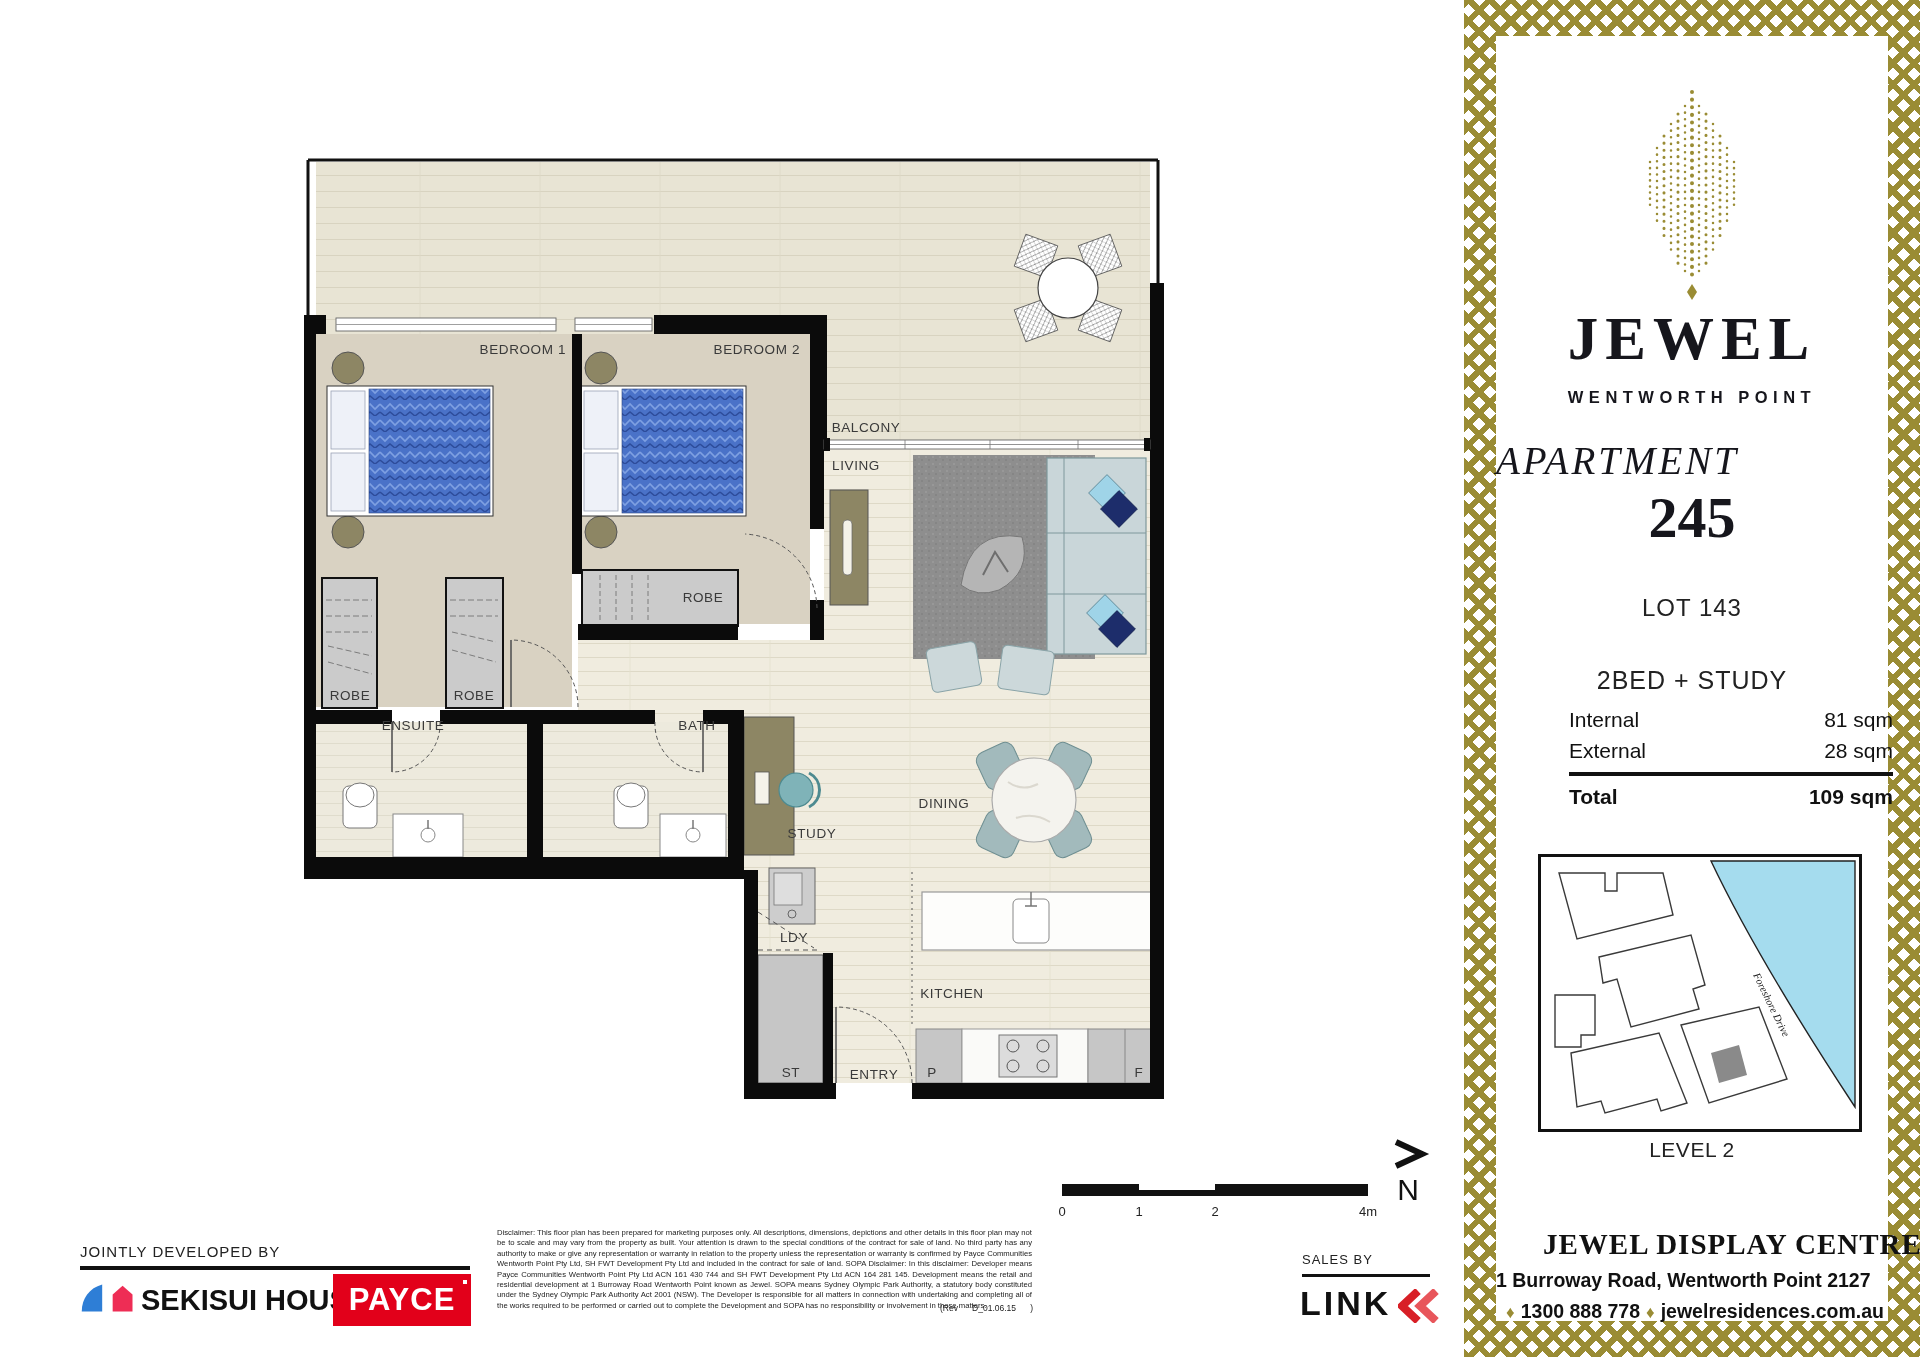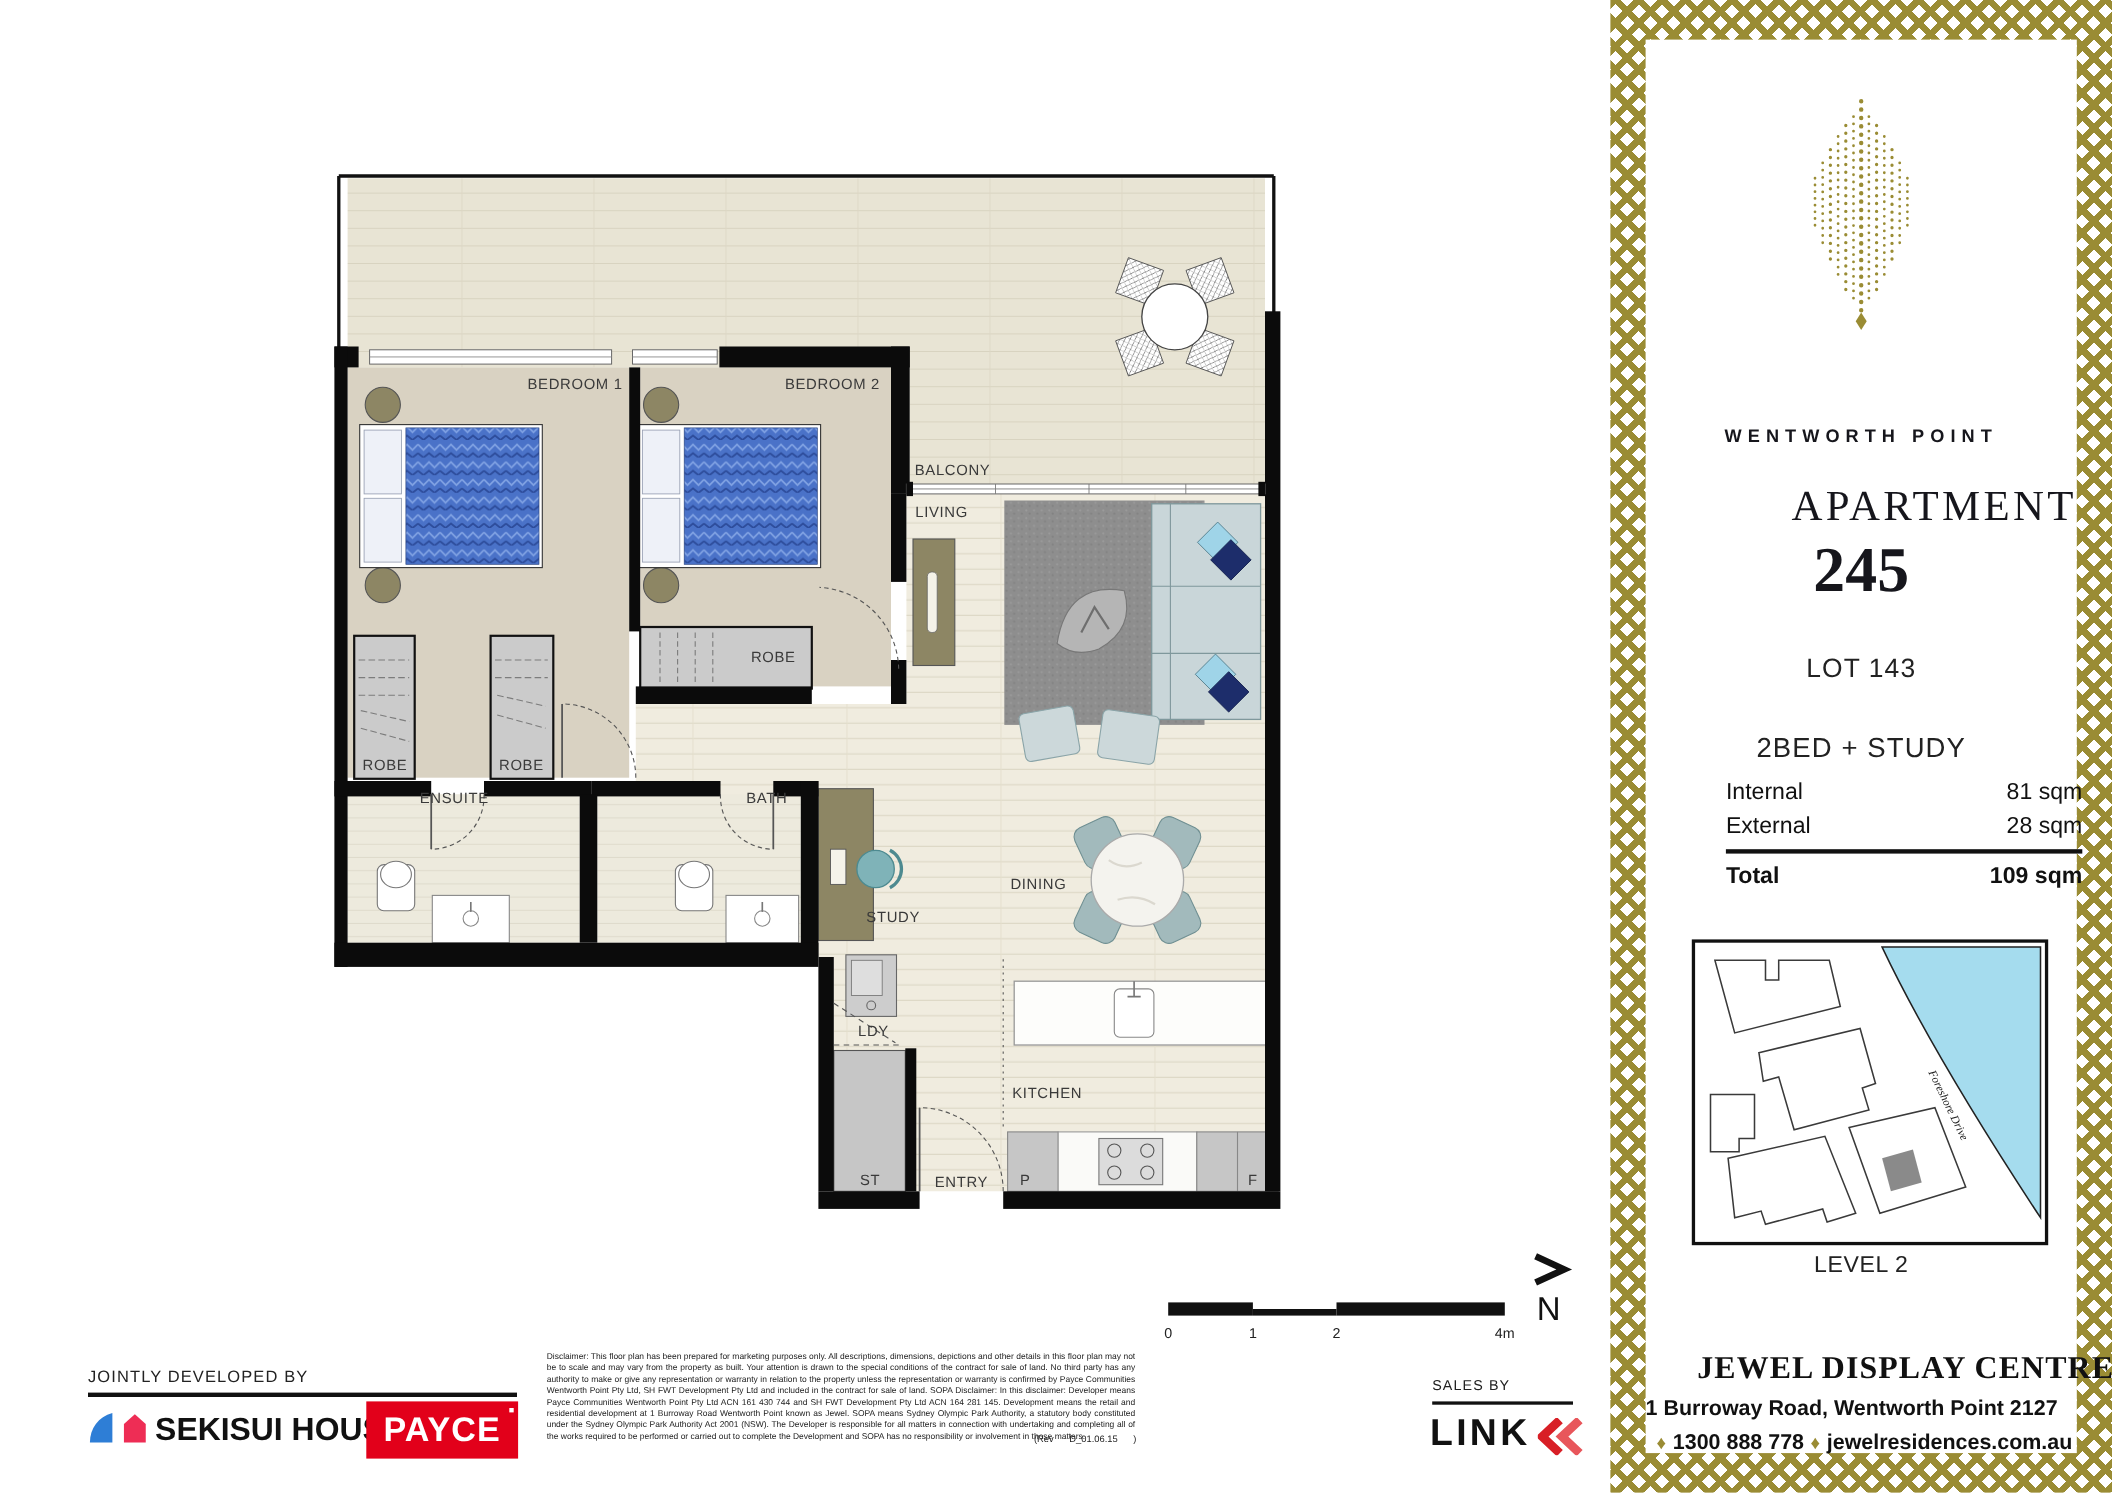--- a/index.html
+++ b/index.html
@@ -11,22 +11,22 @@
   
   .panel{position:absolute;left:1464px;top:0;width:456px;height:1357px;background-color:#fff;
     background-image:
       repeating-linear-gradient(45deg,#9a8c34 0 6px,rgba(0,0,0,0) 6px 15px),
       repeating-linear-gradient(135deg,#9a8c34 0 6px,rgba(0,0,0,0) 6px 15px);}
   .panel-inner{position:absolute;left:1496px;top:36px;width:392px;height:1285px;background:#fff;}
   .brand-name{position:absolute;left:0;top:268px;width:100%;text-align:center;
     font-family:"Liberation Serif",serif;font-weight:bold;font-size:61px;letter-spacing:7px;color:#16161c;}
   .brand-loc{position:absolute;left:0;top:352px;width:100%;text-align:center;
     font-size:16.5px;font-weight:bold;letter-spacing:5.5px;color:#16161c;}
-  .apt-label{position:absolute;left:0;top:402px;width:100%;text-align:right;
-    font-family:"Liberation Serif",serif;font-size:39px;letter-spacing:3px;color:#16161c;}
+  .apt-label{position:absolute;left:0;top:402px;width:100%;text-align:left;
+    font-family:"Liberation Serif",serif;font-size:39px;letter-spacing:3px;color:#16161c;font-style:italic;}
   .apt-num{position:absolute;left:0;top:448px;width:100%;text-align:center;
     font-family:"Liberation Serif",serif;font-weight:bold;font-size:58px;color:#16161c;}
   .apt-lot{position:absolute;left:0;top:558px;width:100%;text-align:center;font-size:24px;color:#222;letter-spacing:1px;}
   .apt-cfg{position:absolute;left:0;top:630px;width:100%;text-align:center;font-size:25px;color:#222;letter-spacing:1px;}
   .areas{position:absolute;left:34px;top:668px;width:324px;font-size:21px;color:#111;margin-left:39px;}
   .area-row{display:flex;justify-content:space-between;line-height:31px;}
   .area-div{height:3.5px;background:#111;margin:6px 0 5px 0;}
   .area-total{display:flex;justify-content:space-between;line-height:31px;font-weight:bold;}
   .mapbox{position:absolute;left:42px;top:818px;width:318px;height:272px;border:3px solid #111;background:#fff;overflow:hidden;}
   .map-level{position:absolute;left:0;top:1102px;width:100%;text-align:center;font-size:21px;color:#222;letter-spacing:0.5px;}
@@ -315,20 +315,21 @@
         <line x1="47" y1="52" x2="47" y2="158" stroke-width="3" stroke-dasharray="0.1 7"></line>
         <line x1="103" y1="52" x2="103" y2="158" stroke-width="3" stroke-dasharray="0.1 7"></line>
         <line x1="40" y1="64" x2="40" y2="142" stroke-width="2.5" stroke-dasharray="0.1 6.5"></line>
         <line x1="110" y1="64" x2="110" y2="142" stroke-width="2.5" stroke-dasharray="0.1 6.5"></line>
         <line x1="33" y1="78" x2="33" y2="124" stroke-width="2.5" stroke-dasharray="0.1 6"></line>
         <line x1="117" y1="78" x2="117" y2="124" stroke-width="2.5" stroke-dasharray="0.1 6"></line>
       </g>
       <path d="M75,200 l5,8 -5,8 -5,-8 z" fill="#9a8c34"></path>
     </svg>
 
+    <div class="brand-name">JEWEL</div>
     <div class="brand-loc">WENTWORTH POINT</div>
 
     <div class="apt-label serif">APARTMENT</div>
     <div class="apt-num serif">245</div>
     <div class="apt-lot">LOT 143</div>
     <div class="apt-cfg">2BED + STUDY</div>
 
     <div class="areas">
       <div class="area-row">
         <span>Internal</span>

